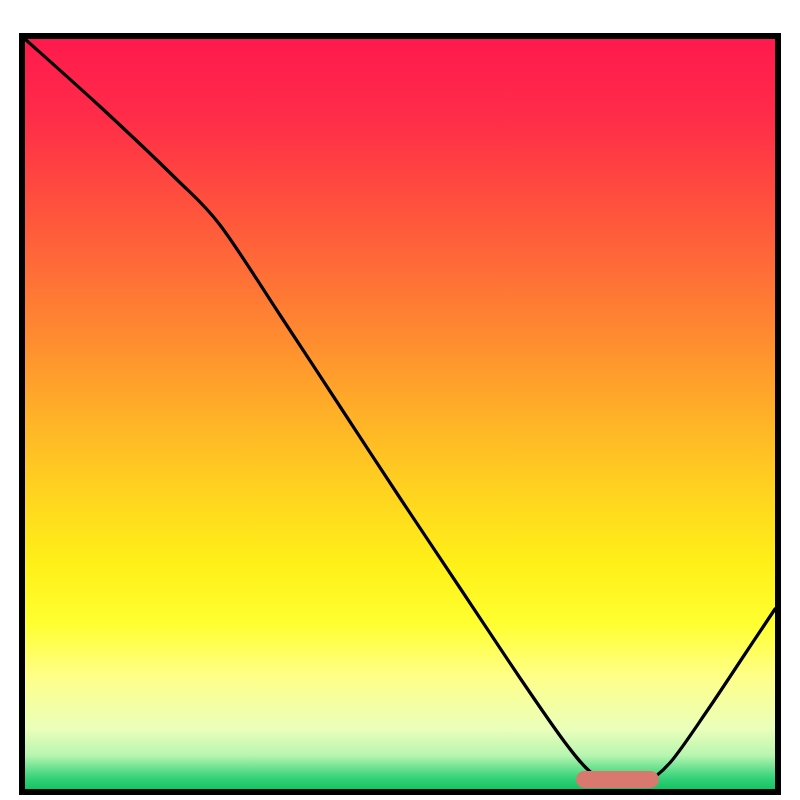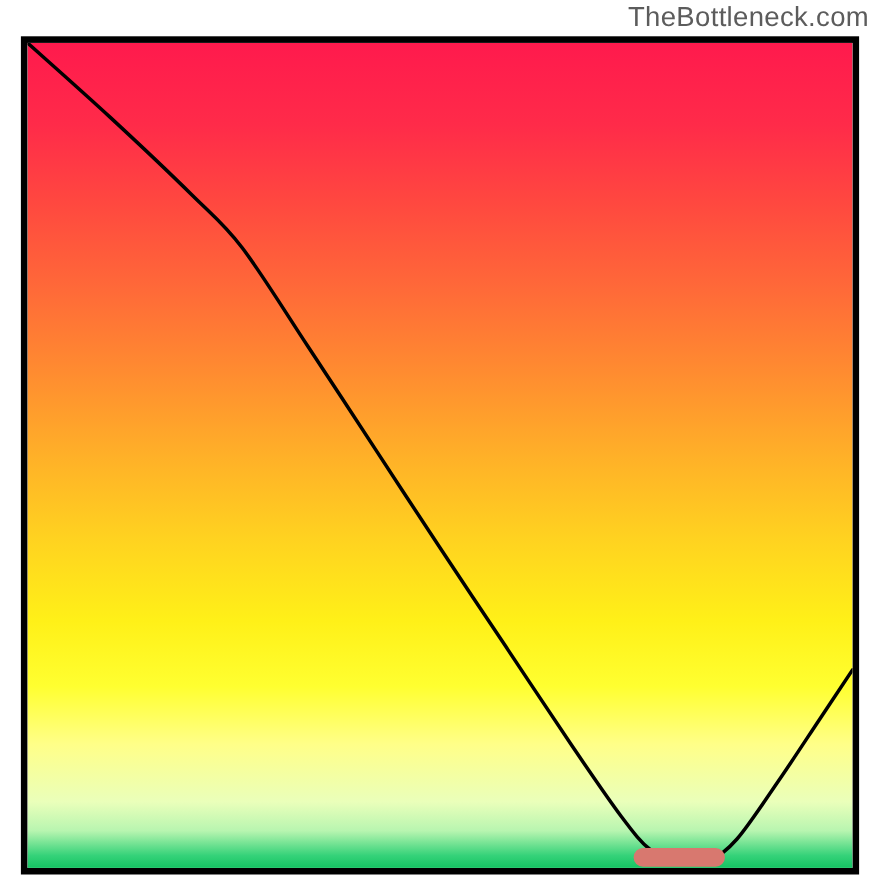--- a/index.html
+++ b/index.html
@@ -46,21 +46,20 @@
     background: #d8786f;
     border-radius: 9px;
     height: 17px;
   }
 </style>
 </head>
 <body>
 
 <div class="stage">
 
-  <div class="watermark">TheBottleneck.com</div>
 
   <div class="frame" id="frame" style="left: 19px; top: 33px; width: 762px; height: 762px;">
     <svg class="gradient" id="grad-svg" preserveAspectRatio="none" viewBox="0 0 750 750" width="750" height="750">
       <defs>
         <linearGradient id="g" x1="0" y1="0" x2="0" y2="1">
             <stop offset="0.00%" stop-color="#ff1a4d"></stop>
             <stop offset="10.00%" stop-color="#ff2b49"></stop>
             <stop offset="20.00%" stop-color="#ff4a3f"></stop>
             <stop offset="30.00%" stop-color="#ff6a38"></stop>
             <stop offset="40.00%" stop-color="#ff8c30"></stop>

